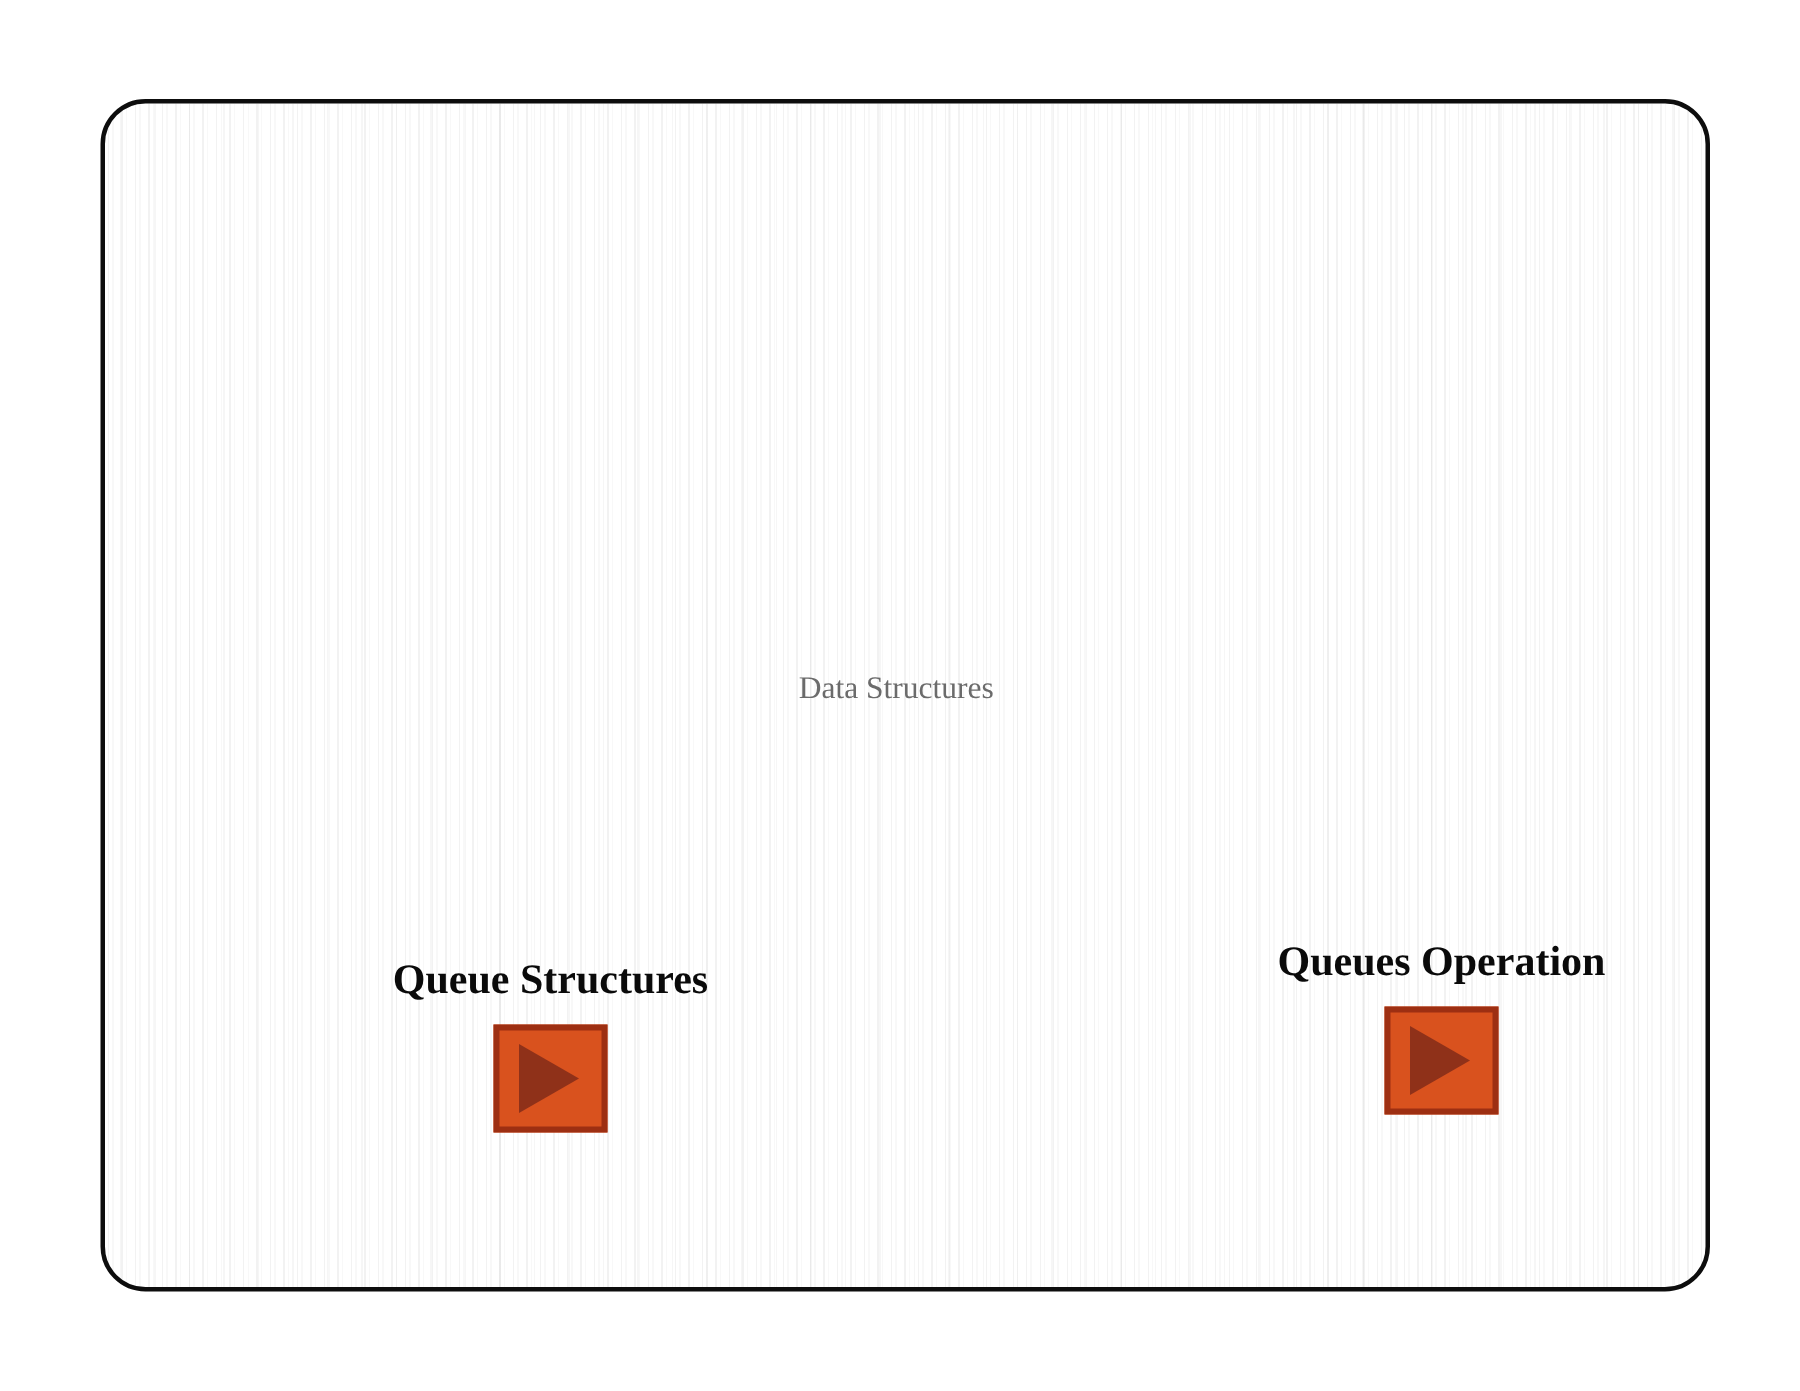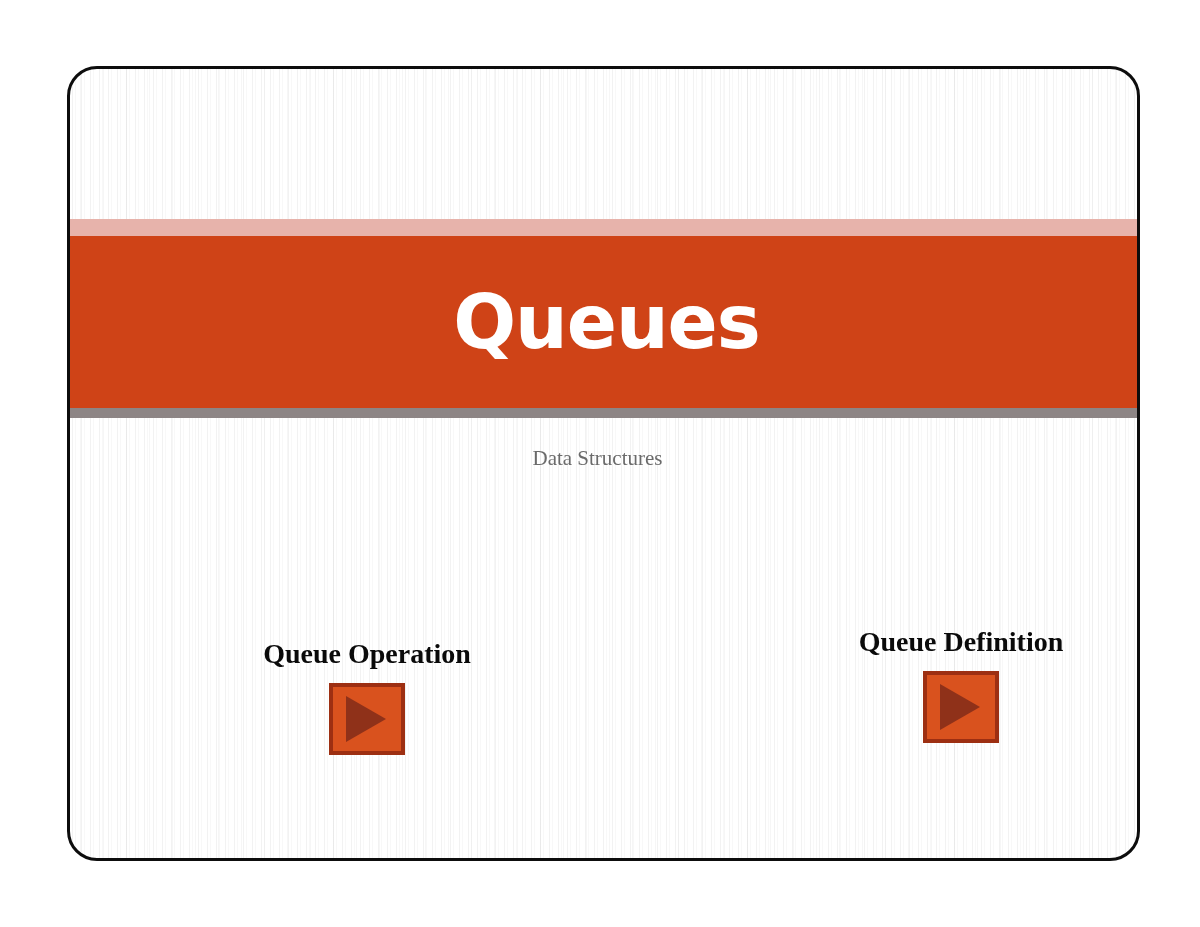--- a/index.html
+++ b/index.html
@@ -170,37 +170,31 @@
 </style>
 </head>
 <body>
 
 <div id="stage">
 
   <div class="slide">
 
     <div class="stripes"></div>
 
-    <div class="title-band">
-      <div class="band-top-accent"></div>
-      <div class="band-main"></div>
-      <div class="band-bottom-accent"></div>
-      <div class="slide-title">Queues</div>
-    </div>
 
     <div class="slide-subtitle">Data Structures</div>
 
     <div class="link-item" id="item-definition">
-      <div class="link-label">Queue Operation</div>
+      <div class="link-label">Queue Structures</div>
       <div class="play-button">
         <div class="play-triangle"></div>
       </div>
     </div>
 
     <div class="link-item" id="item-operation">
-      <div class="link-label">Queue Definition</div>
+      <div class="link-label">Queues Operation</div>
       <div class="play-button">
         <div class="play-triangle"></div>
       </div>
     </div>
 
   </div>
 </div>
 
 </body></html>

